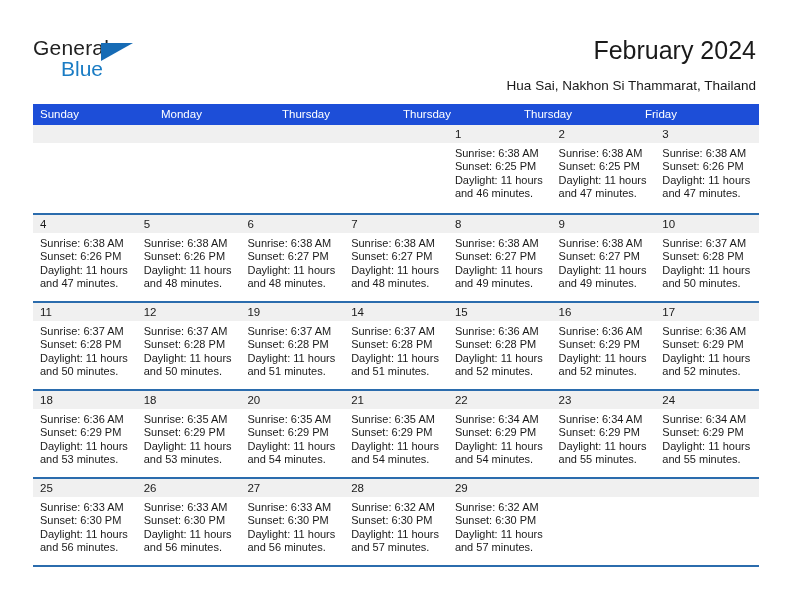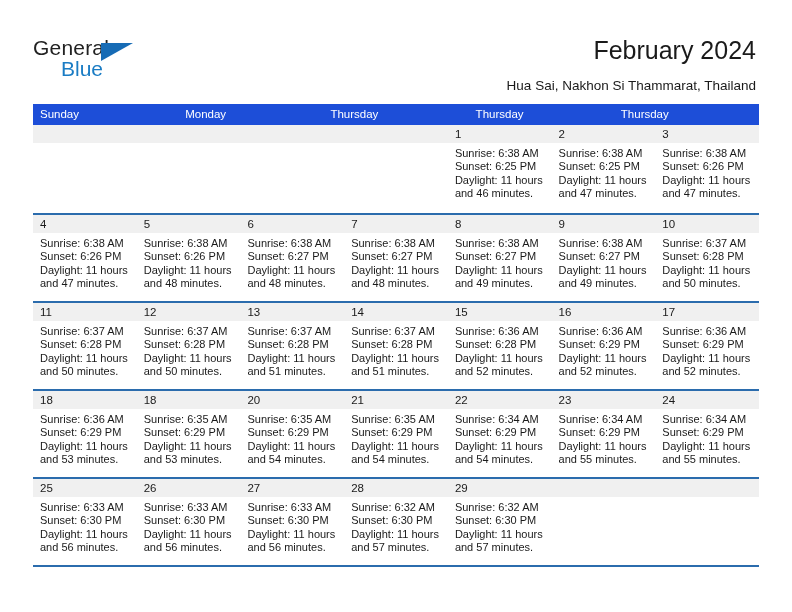--- a/index.html
+++ b/index.html
@@ -159,20 +159,21 @@
     <div class="subtitle">Hua Sai, Nakhon Si Thammarat, Thailand</div>
   </div>
 
   <div class="calendar">
     <div class="weekdays">
         <div class="weekday">Sunday</div>
         <div class="weekday">Monday</div>
         <div class="weekday">Thursday</div>
         <div class="weekday">Thursday</div>
         <div class="weekday">Thursday</div>
+        <div class="weekday">Friday</div>
       </div>
     <div class="weeks">
         <div class="week first">
           <div class="day empty">
             <div class="day-number"></div>
           </div>
           <div class="day empty">
             <div class="day-number"></div>
           </div>
           <div class="day empty">
@@ -287,21 +288,21 @@
           <div class="day">
             <div class="day-number">12</div>
             <div class="day-info">
               <div>Sunrise: 6:37 AM</div>
               <div>Sunset: 6:28 PM</div>
               <div>Daylight: 11 hours</div>
               <div>and 50 minutes.</div>
             </div>
           </div>
           <div class="day">
-            <div class="day-number">13</div>
+            <div class="day-number">19</div>
             <div class="day-info">
               <div>Sunrise: 6:37 AM</div>
               <div>Sunset: 6:28 PM</div>
               <div>Daylight: 11 hours</div>
               <div>and 51 minutes.</div>
             </div>
           </div>
           <div class="day">
             <div class="day-number">14</div>
             <div class="day-info">

